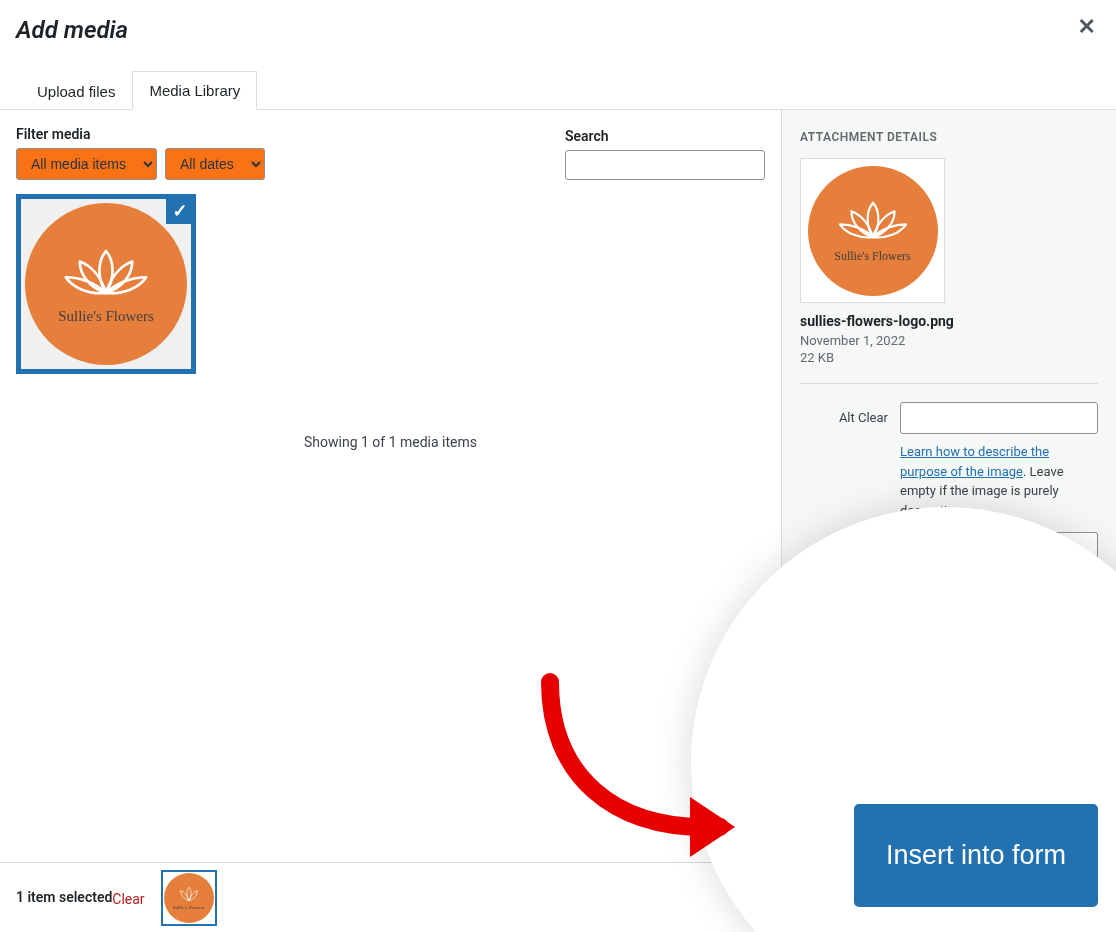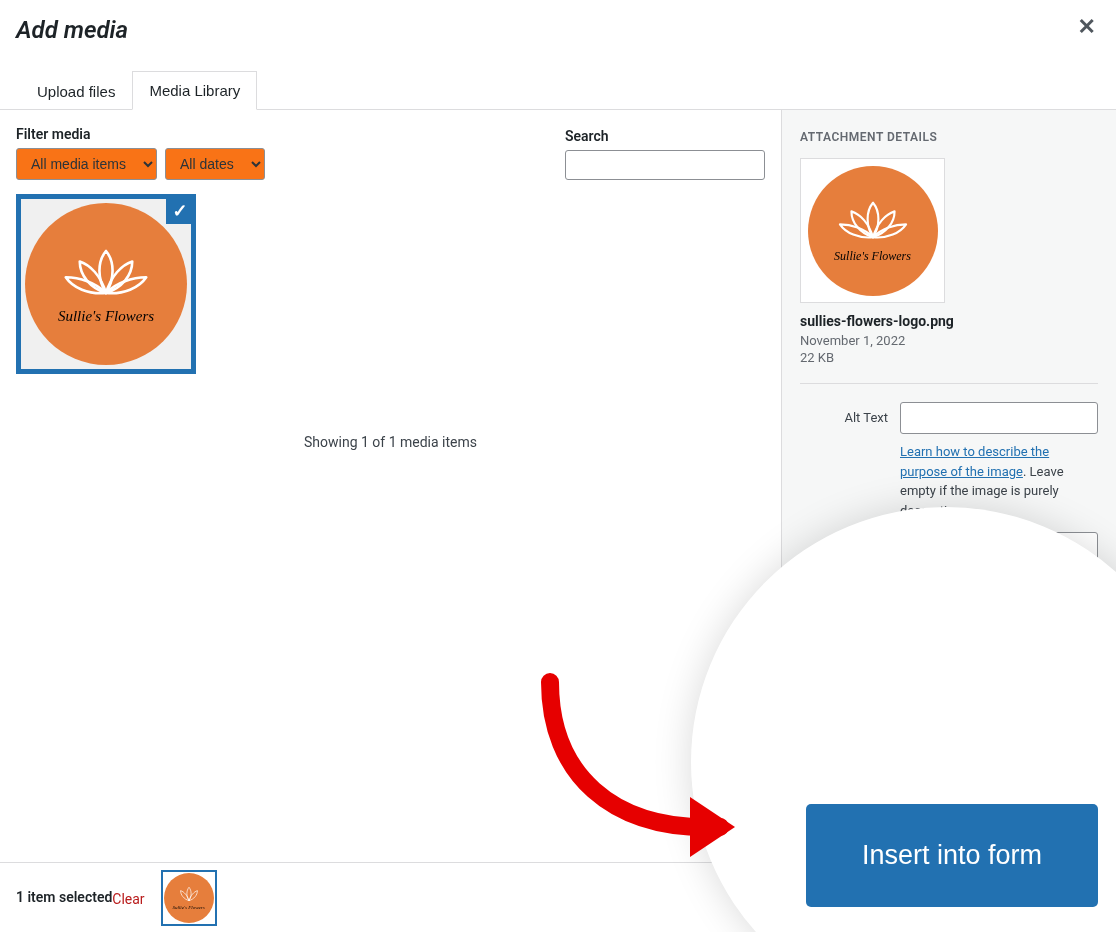--- a/index.html
+++ b/index.html
@@ -137,24 +137,23 @@
       border-radius: 50%;
       display: flex;
       flex-direction: column;
       align-items: center;
       justify-content: center;
       color: #fff;
     }
     .lotus-svg { width: 88px; height: 56px; }
     .logo-text {
       font-family: Georgia, serif;
-      font-style: italic;
       font-size: 15px;
       margin-top: 8px;
-      color: #000000;
+      color: #404040;
     }
     .showing-text {
       text-align: center;
       margin-top: 60px;
       font-size: 14px;
       color: #3c434a;
     }
     .sidebar-heading {
       font-size: 12px;
       font-weight: 600;
@@ -250,21 +249,21 @@
       position: absolute;
       bottom: 25px;
       right: 18px;
     }
     .insert-btn {
       background: #2271b1;
       color: #fff;
       border: none;
       font-size: 27px;
       font-weight: 400;
-      padding: 36px 56px;
+      padding: 36px 32px;
       border-radius: 5px;
       cursor: pointer;
       margin-top: 48px;
     }
     .magnify-circle {
       position: absolute;
       right: -85px;
       bottom: -85px;
       width: 510px;
       height: 510px;
@@ -352,21 +351,21 @@
         </svg>
         <div class="logo-text">Sullie's Flowers</div>
       </div>
     </div>
     <div class="file-name">sullies-flowers-logo.png</div>
     <div class="file-date">November 1, 2022</div>
     <div class="file-size">22 KB</div>
     <hr class="divider">
 
     <div class="field-row">
-      <div class="field-label">Alt Text</div>
+      <div class="field-label">Alt Clear</div>
       <div class="field-control">
         <input type="text" class="field-input" value="" style="">
         <div class="help-text">
           <a class="help-link">Learn how to describe the purpose of the image</a><span>. Leave empty if the image is purely decorative.</span>
         </div>
       </div>
     </div>
 
     <div class="field-row">
       <div class="field-label">Title</div>

